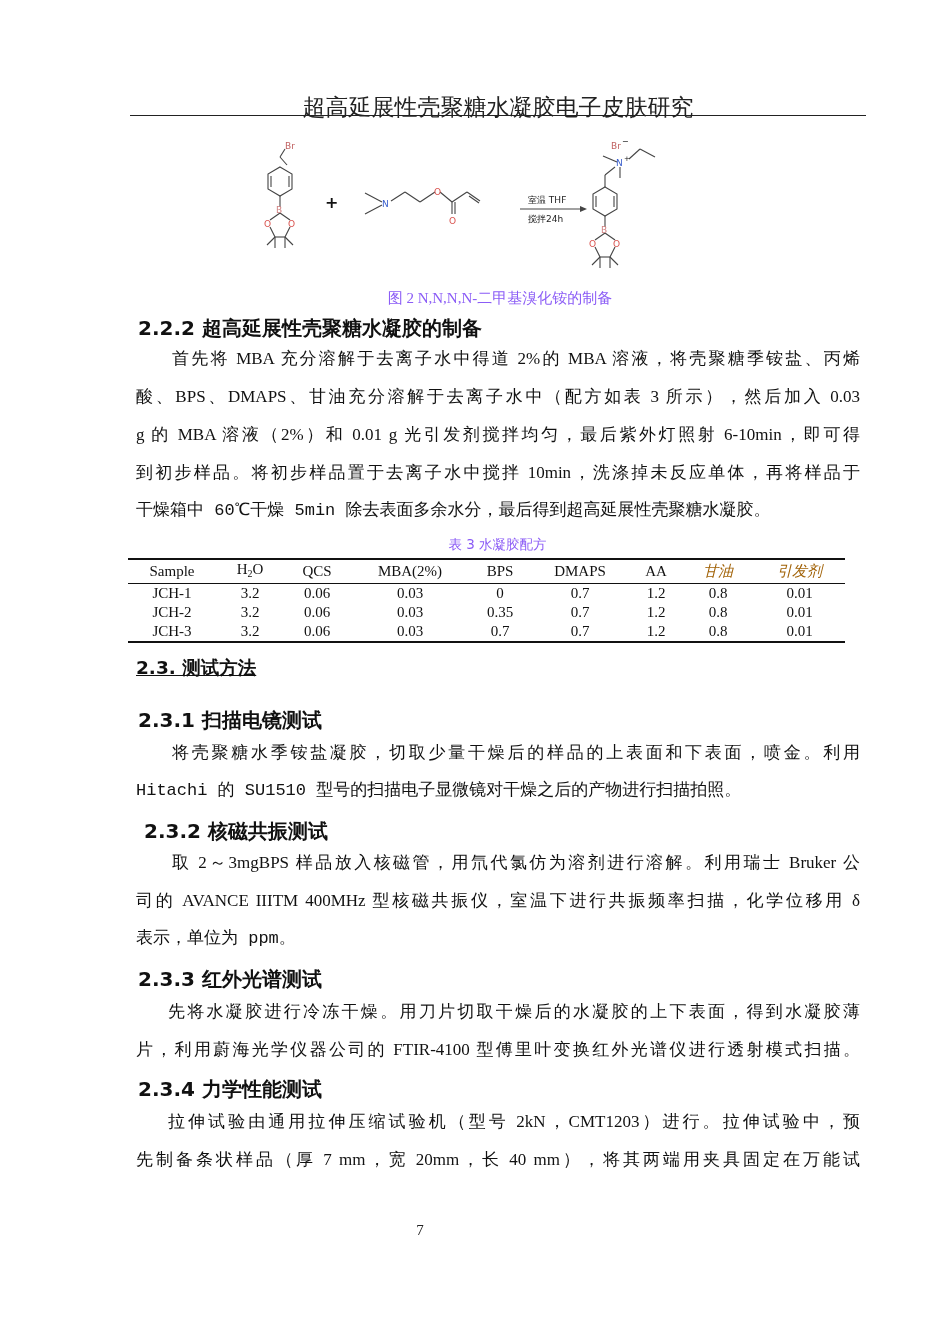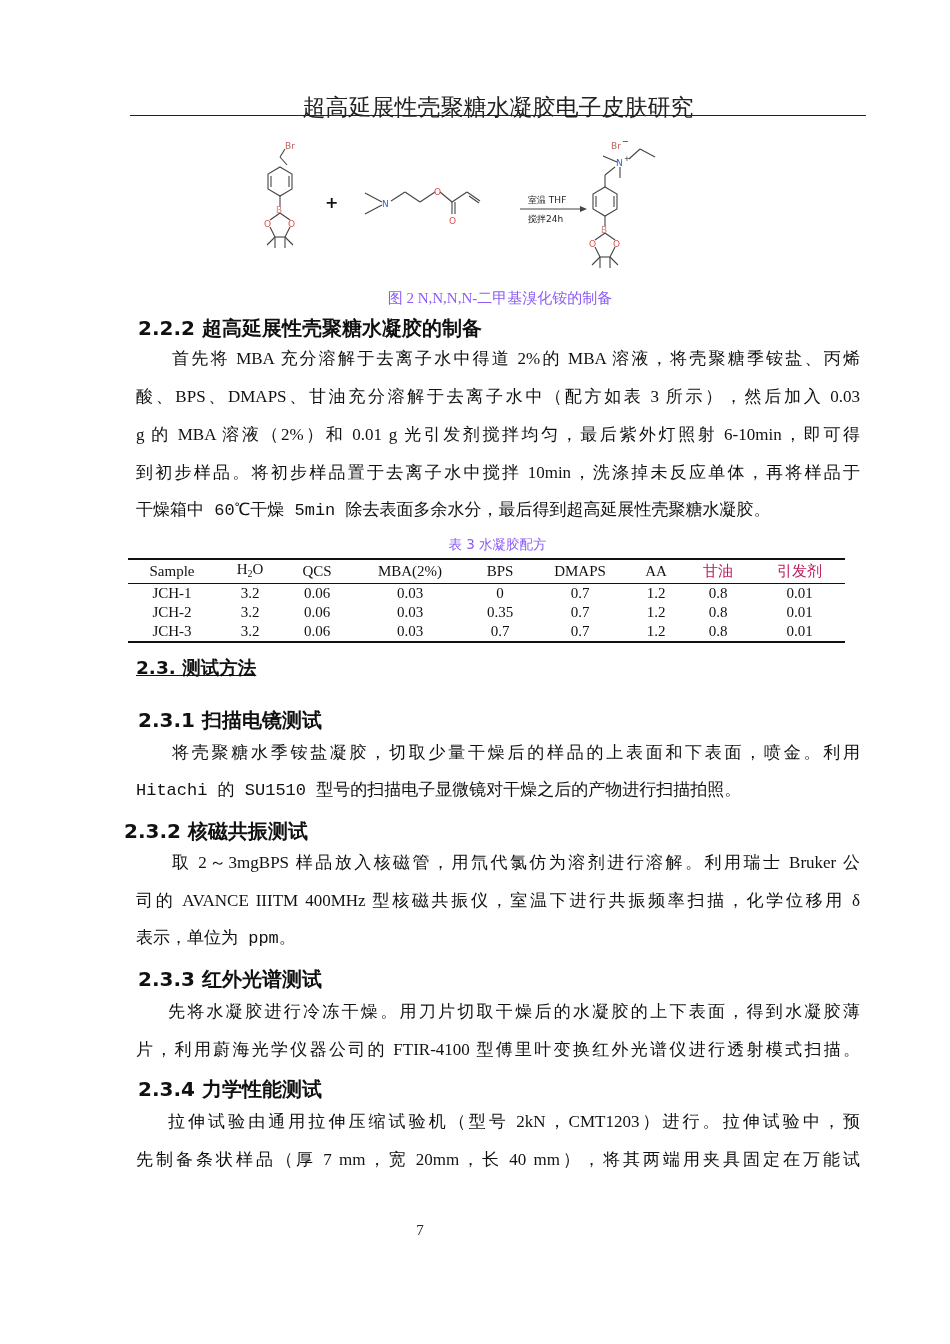--- a/index.html
+++ b/index.html
@@ -13,21 +13,21 @@
   .h3 { font-family: "DejaVu Sans", "Liberation Sans", sans-serif; font-weight: bold; font-size: 20px; color: #111; }
   .h2 { font-family: "DejaVu Sans", "Liberation Sans", sans-serif; font-weight: bold; font-size: 18.5px; color: #111; }
   .para { left: 136px; width: 724px; font-size: 17px; line-height: 38px; text-align: justify; color: #111; }
   .line { display: block; white-space: nowrap; text-align-last: justify; text-align: justify; }
   .line.last { text-align-last: left; font-family: Liberation Mono, monospace; }
   table.recipe { position: absolute; left: 128px; top: 558px; width: 717px; border-collapse: collapse;
                  font-size: 15px; border-top: 2.5px solid #111; border-bottom: 2.5px solid #111; }
   table.recipe th { font-weight: normal; border-bottom: 1.2px solid #111; height: 20px; padding: 0; line-height: 19px; }
   table.recipe td { height: 19px; padding: 0; text-align: center; line-height: 19px; }
   table.recipe th { text-align: center; }
-  .cjk-th { color: #be185d; }
+  .cjk-th { color: #a16207; font-style: italic; }
   .page-num { left: 400px; width: 40px; top: 1222px; text-align: center; font-size: 15px; color: #222; }
   sub { font-size: 10px; vertical-align: -3px; }
 </style>
 </head>
 <body>
 
 <div class="abs header-title">超高延展性壳聚糖水凝胶电子皮肤研究</div>
 <div class="abs header-rule"></div>
 
 <svg class="abs scheme" viewBox="0 0 420 150" xmlns="http://www.w3.org/2000/svg">
@@ -183,21 +183,21 @@
 </table>
 
 <div class="abs h2" style="left:136px; top:655px;text-decoration:underline;">2.3. 测试方法</div>
 
 <div class="abs h3" style="left:138px; top:707px;">2.3.1 扫描电镜测试</div>
 <div class="abs para" style="top:734px;">
   <span class="line" style="padding-left:36px;">将壳聚糖水季铵盐凝胶，切取少量干燥后的样品的上表面和下表面，喷金。利用</span>
   <span class="line last">Hitachi 的 SU1510 型号的扫描电子显微镜对干燥之后的产物进行扫描拍照。</span>
 </div>
 
-<div class="abs h3" style="left:124px; top:818px;">2.3.2 核磁共振测试</div>
+<div class="abs h3" style="left:144px; top:818px;">2.3.2 核磁共振测试</div>
 <div class="abs para" style="top:844px;">
   <span class="line" style="padding-left:36px;">取 2～3mgBPS 样品放入核磁管，用氘代氯仿为溶剂进行溶解。利用瑞士 Bruker 公</span>
   <span class="line">司的 AVANCE IIITM 400MHz 型核磁共振仪，室温下进行共振频率扫描，化学位移用 δ</span>
   <span class="line last">表示，单位为 ppm。</span>
 </div>
 
 <div class="abs h3" style="left:138px; top:966px;">2.3.3 红外光谱测试</div>
 <div class="abs para" style="top:993px;">
   <span class="line" style="padding-left:32px;">先将水凝胶进行冷冻干燥。用刀片切取干燥后的水凝胶的上下表面，得到水凝胶薄</span>
   <span class="line">片，利用蔚海光学仪器公司的 FTIR-4100 型傅里叶变换红外光谱仪进行透射模式扫描。</span>

